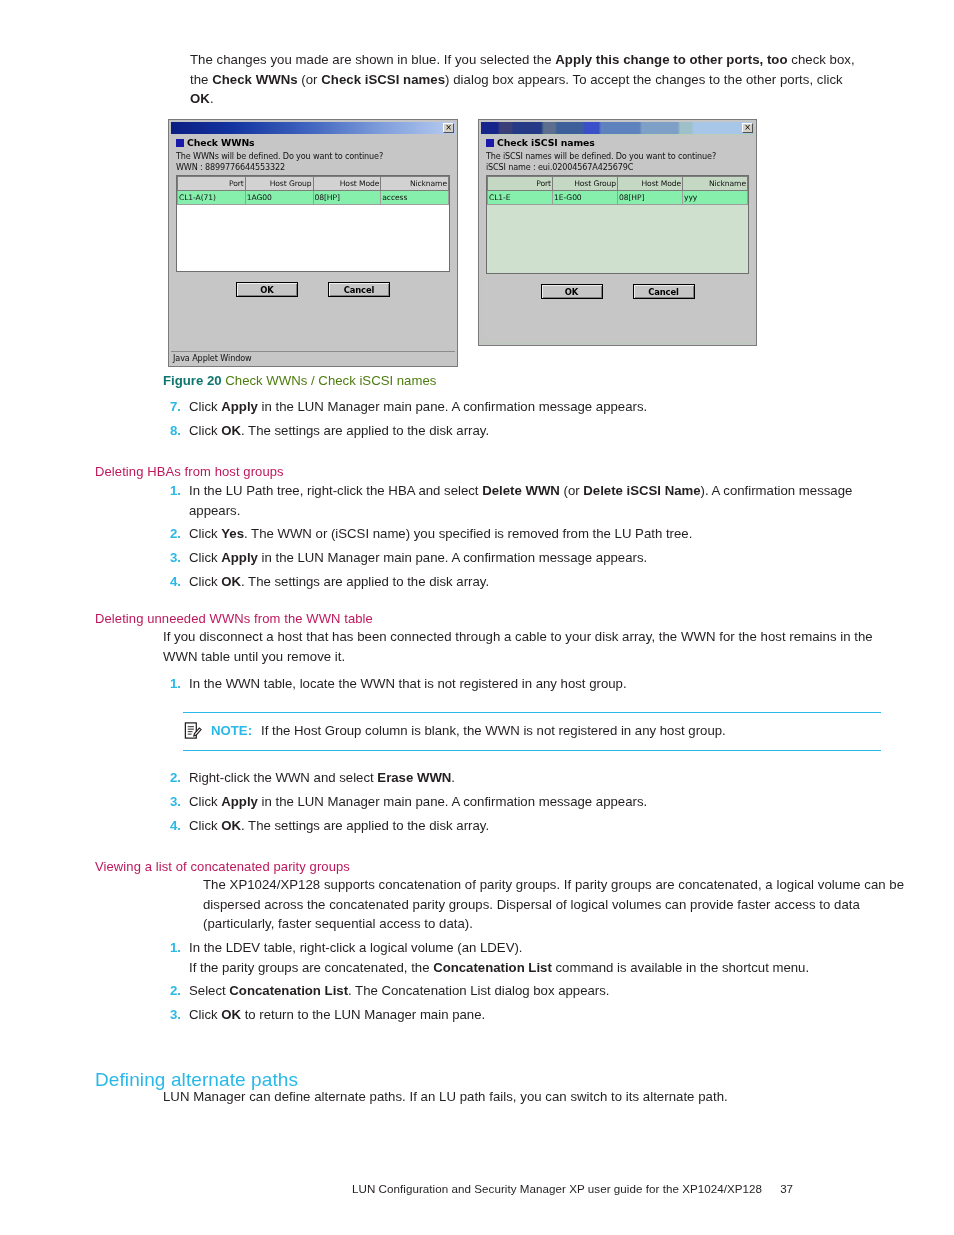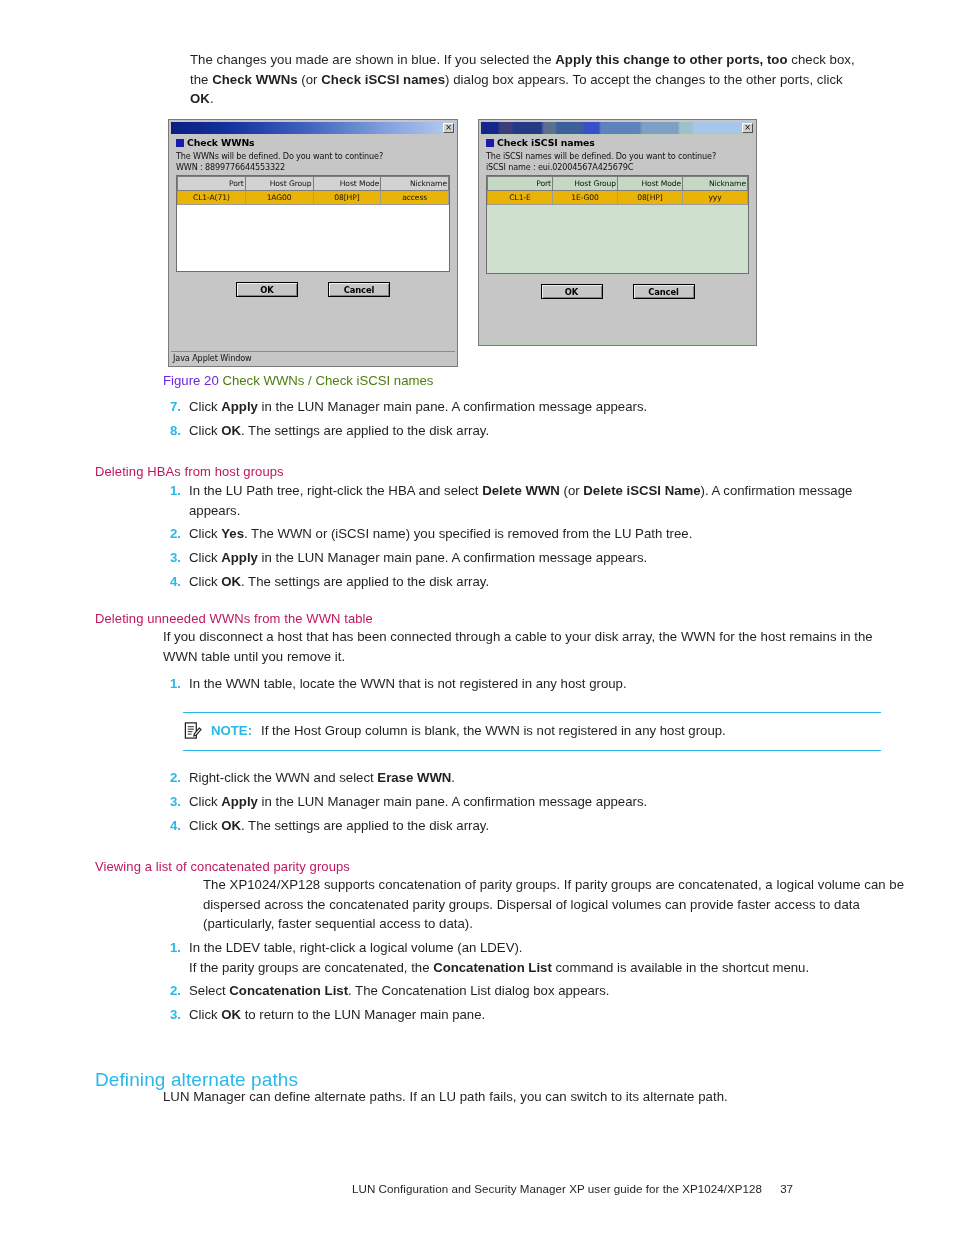--- a/index.html
+++ b/index.html
@@ -71,21 +71,21 @@
   }
   .olist .li .cont { display: block; }
   .olist .li .sub { display: block; }
 
   
   .figcap {
     position: absolute;
     font-size: 13.2px;
     line-height: 18px;
   }
-  .figcap .lbl { color: #6d28d9; font-weight: normal; }
+  .figcap .lbl { color: #0f766e; font-weight: bold; }
   .figcap .txt { color: #4d7c0f; }
 
   
   .note-wrap { position: absolute; }
   .note-rule {
     height: 1.2px;
     background: #29b8e8;
     width: 100%;
   }
   .note-body {
@@ -238,22 +238,22 @@
     letter-spacing: -0.1px;
     color: #111;
   }
   #dlg-wwn table.dlg-table th { background: #d2d2d2; }
   #dlg-iscsi table.dlg-table th { background: #c4d8c4; }
   table.dlg-table td {
     border-left: 1px solid #9d9d9d;
     border-right: 1px solid #9d9d9d;
     border-bottom: 1px solid #9d9d9d;
     height: 11px;
-    text-align: center;
-    background: #eab308;
+    text-align: left;
+    background: #86efac;
     color: #111;
     letter-spacing: -0.1px;
   }
 
   .dlg-buttons {
     display: flex;
     justify-content: center;
     gap: 30px;
     margin-top: 10px;
   }

